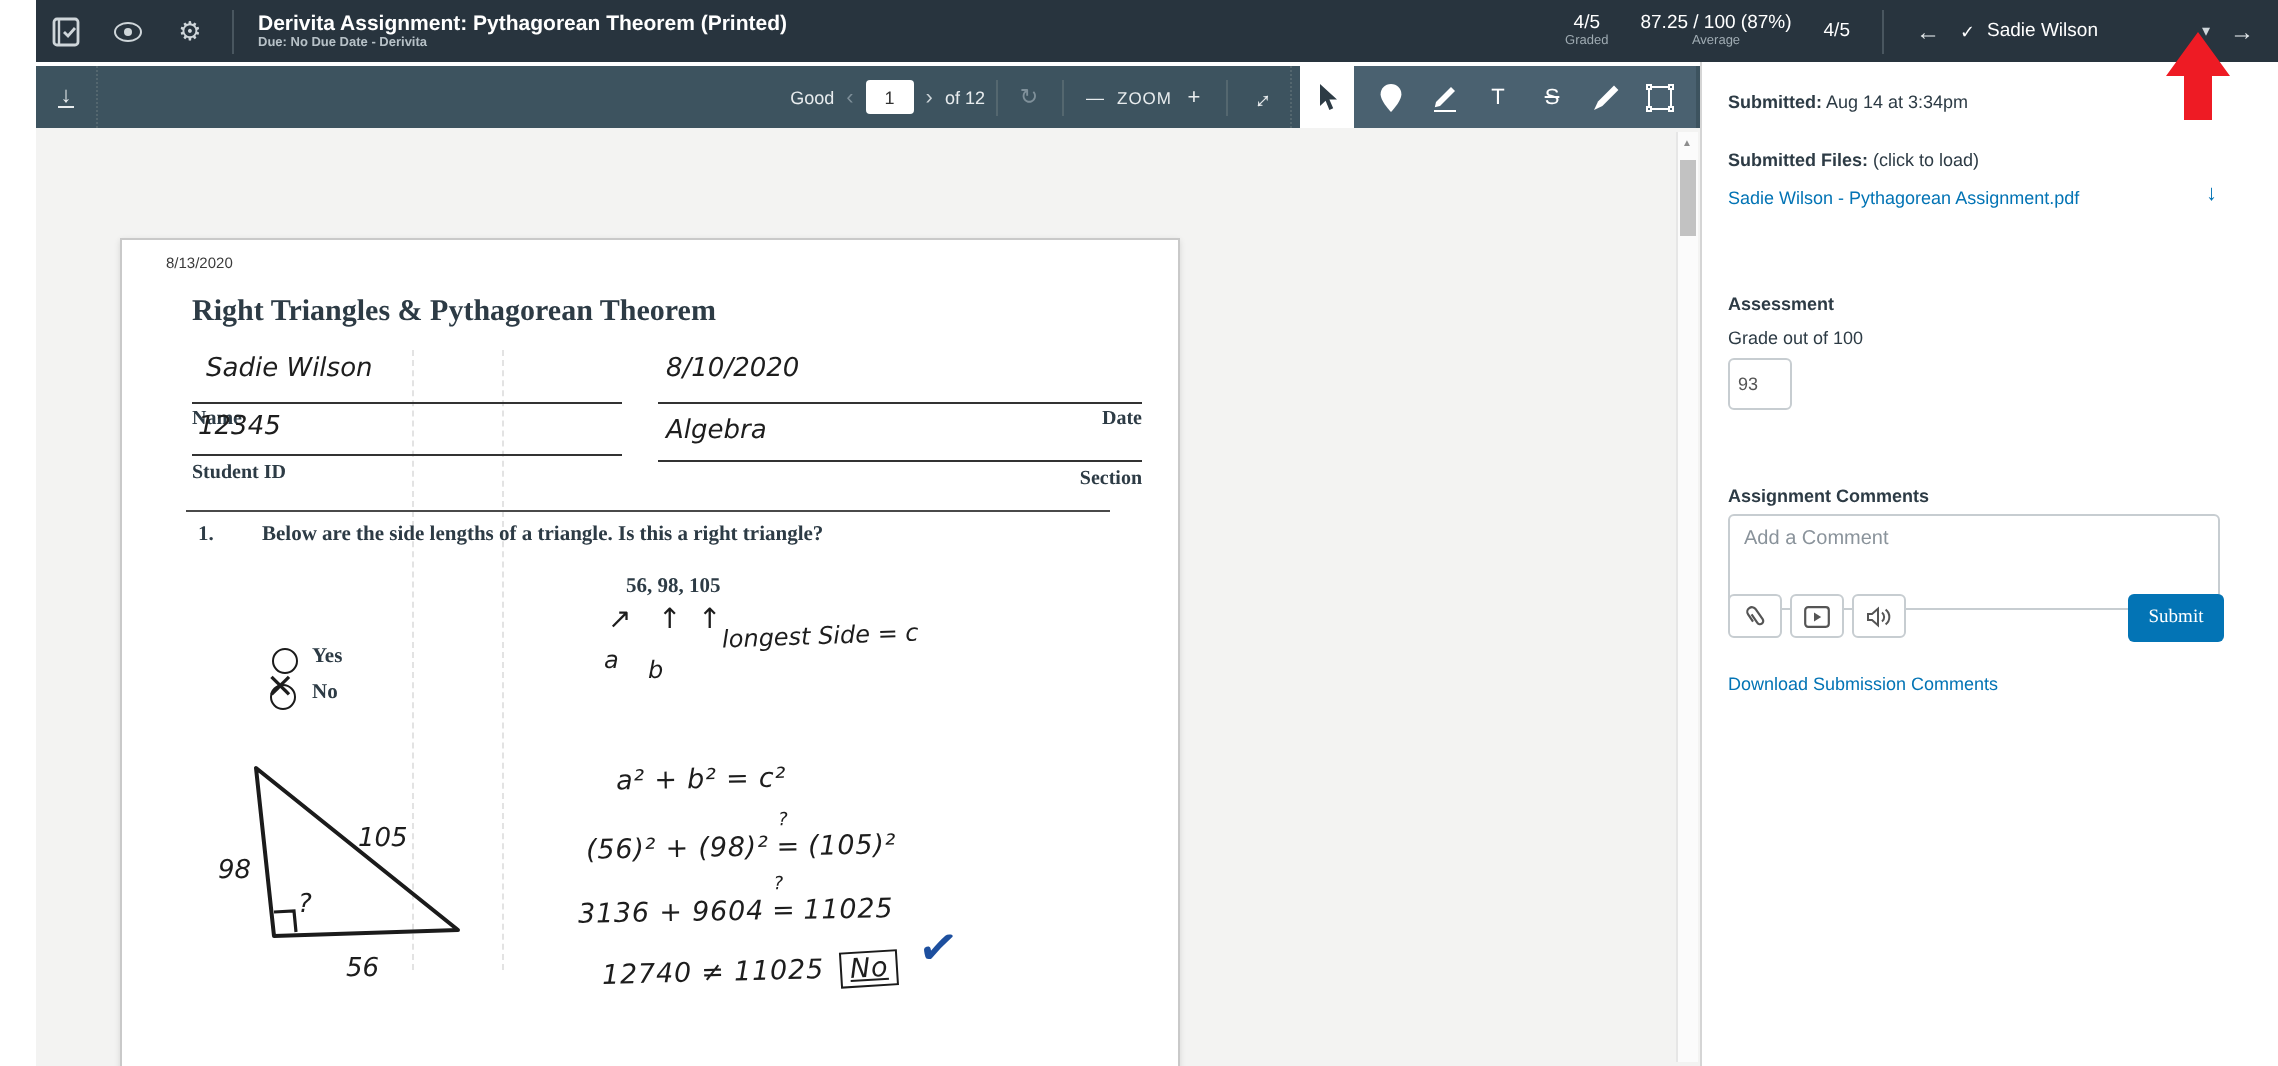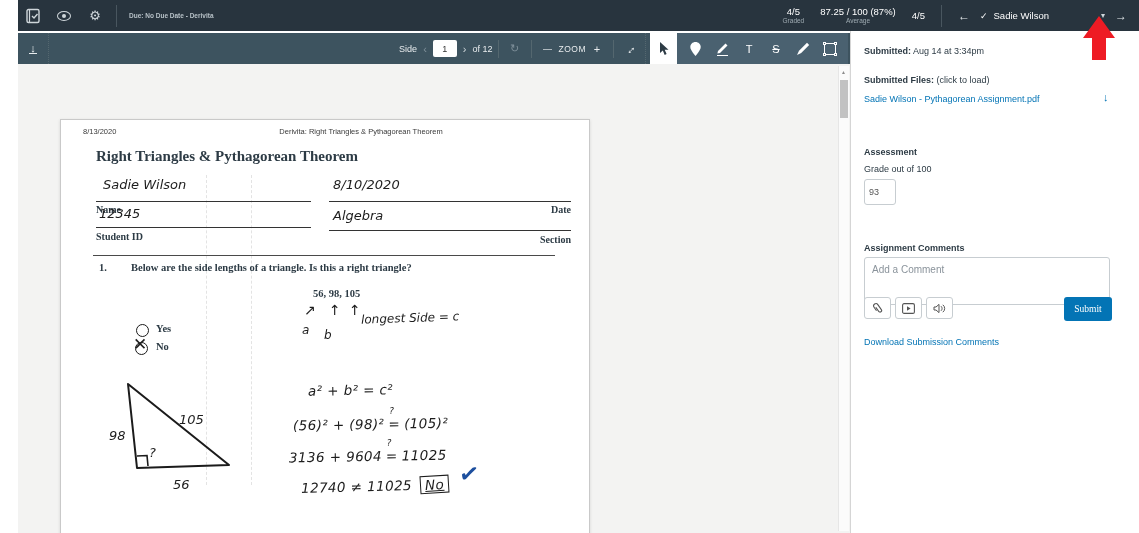--- a/index.html
+++ b/index.html
@@ -135,20 +135,21 @@
       <span class="hicon">
         <span class="eyewrap">
             <span class="lid"></span>
             <span class="pupil"></span>
           </span>
       </span>
       <span class="hicon">⚙</span>
     </div>
     <div class="vdiv"></div>
     <div class="htitle">
+      <div class="t1">Derivita Assignment: Pythagorean Theorem (Printed)</div>
       <div class="t2">Due: No Due Date - Derivita</div>
     </div>
     <div class="hright">
       <div class="stat">
         <div class="v">4/5</div>
         <div class="l">Graded</div>
       </div>
       <div class="stat">
         <div class="v">87.25 / 100 (87%)</div>
         <div class="l">Average</div>
@@ -167,21 +168,21 @@
     </div>
   </div>
 
   <div class="toolbar">
     <span class="tbtn" style="margin-left:4px">
         <span class="dl-glyph">↓</span>
       </span>
     <div class="tb-div-d"></div>
 
     <div class="pagegrp">
-      <span>Side</span>
+      <span>Good</span>
       <span class="chev dim">‹</span>
       <input class="pageinput" value="1" style="">
       <span class="chev">›</span>
       <span>of 12</span>
     </div>
     <div class="tb-div"></div>
     <span class="tbtn dim">
         <span>↻</span>
       </span>
     <div class="tb-div"></div>
@@ -238,21 +239,20 @@
       <span class="up">▲</span>
       <span class="thumb"></span>
     </div>
   </div>
 
   <div class="page">
     <div class="abs fold" style="left:145px; top:55px; height:310px"></div>
     <div class="abs fold" style="left:190px; top:55px; height:310px"></div>
 
     <div class="abs pdate">8/13/2020</div>
-    <div class="abs phead">Derivita: Right Triangles &amp; Pythagorean Theorem</div>
     <div class="abs ptitle serif">Right Triangles &amp; Pythagorean Theorem</div>
 
     <div class="abs hand" style="left:42px; top:57px; font-size:13px">Sadie Wilson</div>
     <div class="abs fieldline" style="left:35px; top:62px; width:215px; height:20px"></div>
     <div class="abs flabel serif" style="left:35px; top:84px">Name</div>
 
     <div class="abs hand" style="left:272px; top:57px; font-size:13px">8/10/2020</div>
     <div class="abs fieldline" style="left:268px; top:62px; width:242px; height:20px"></div>
     <div class="abs flabel serif" style="left:268px; top:84px; width:242px; text-align:right">Date</div>
 

